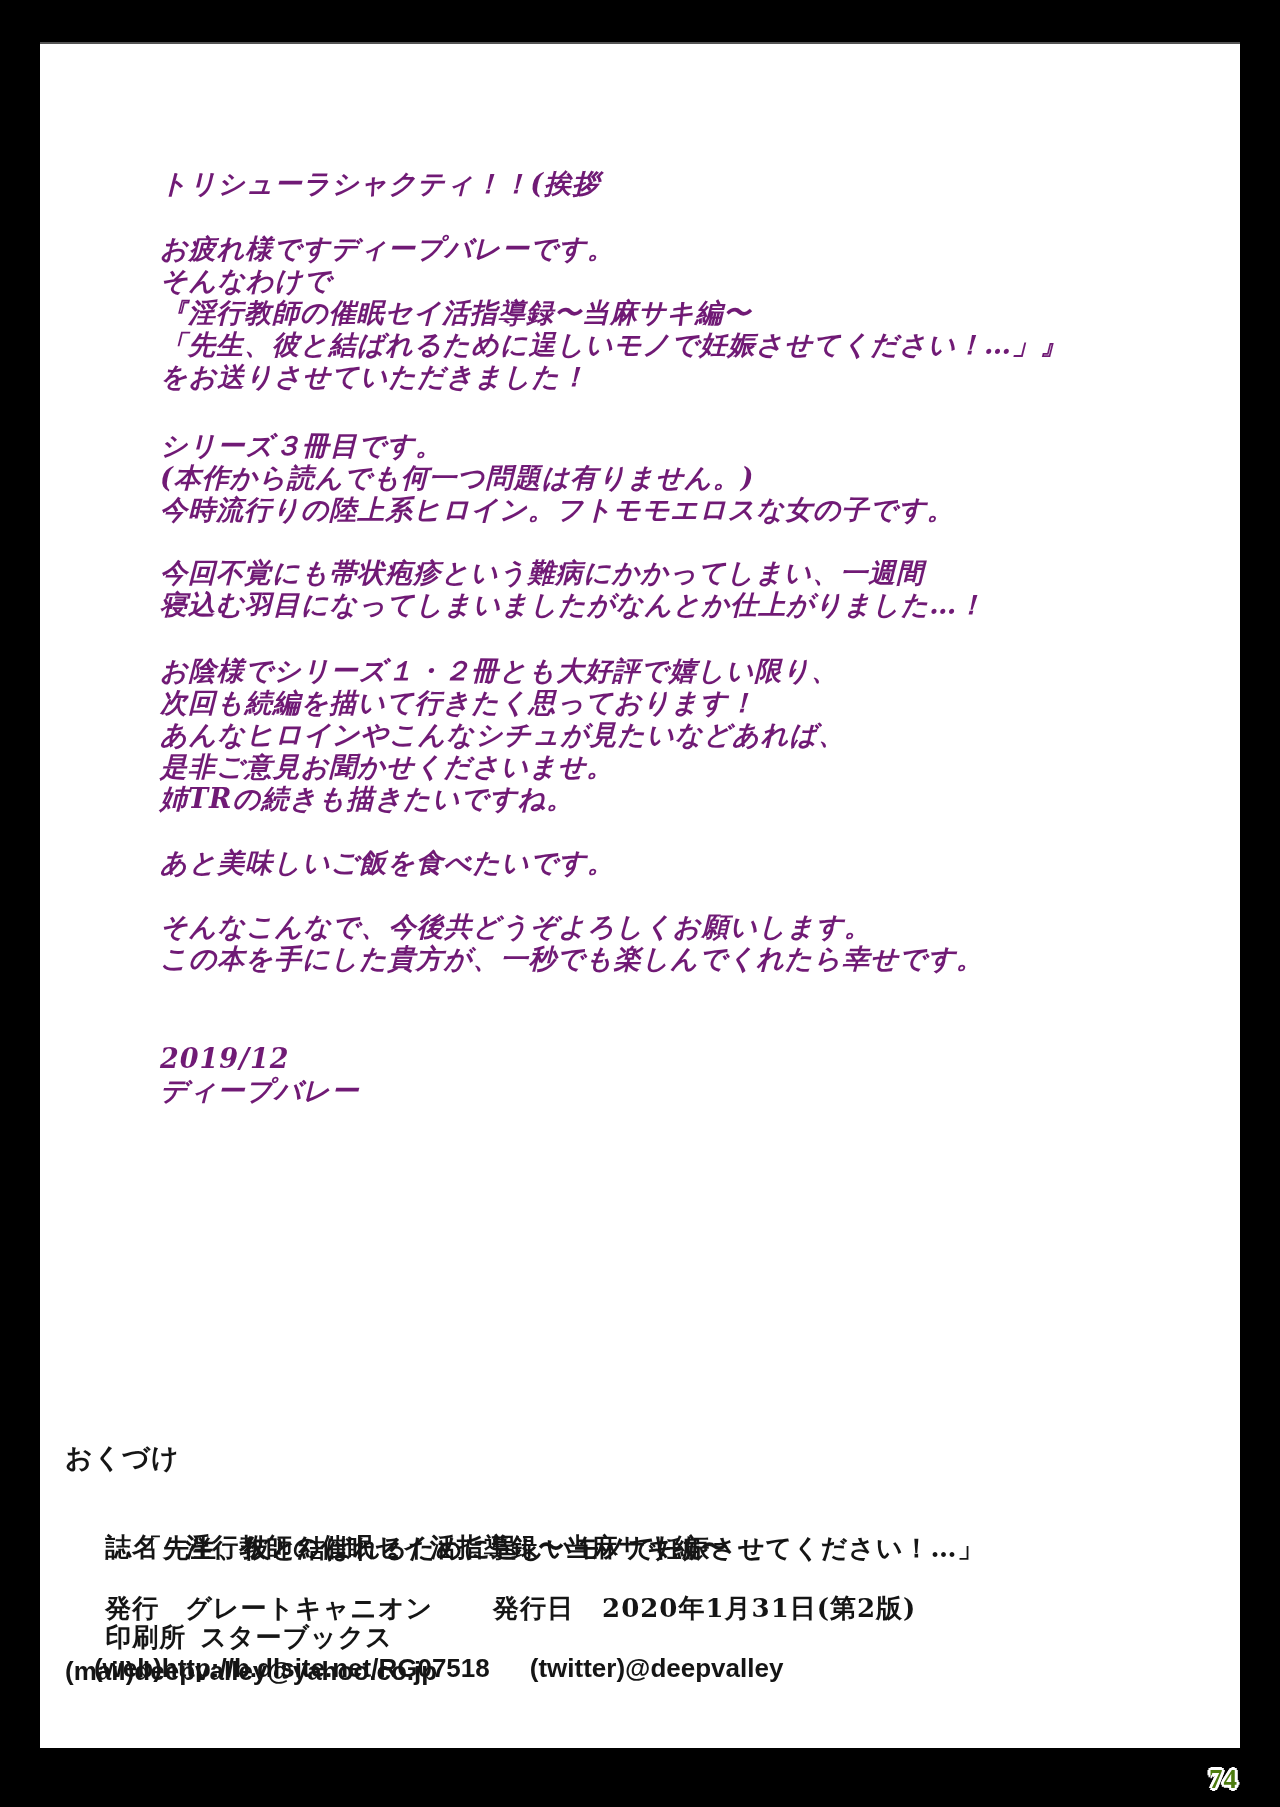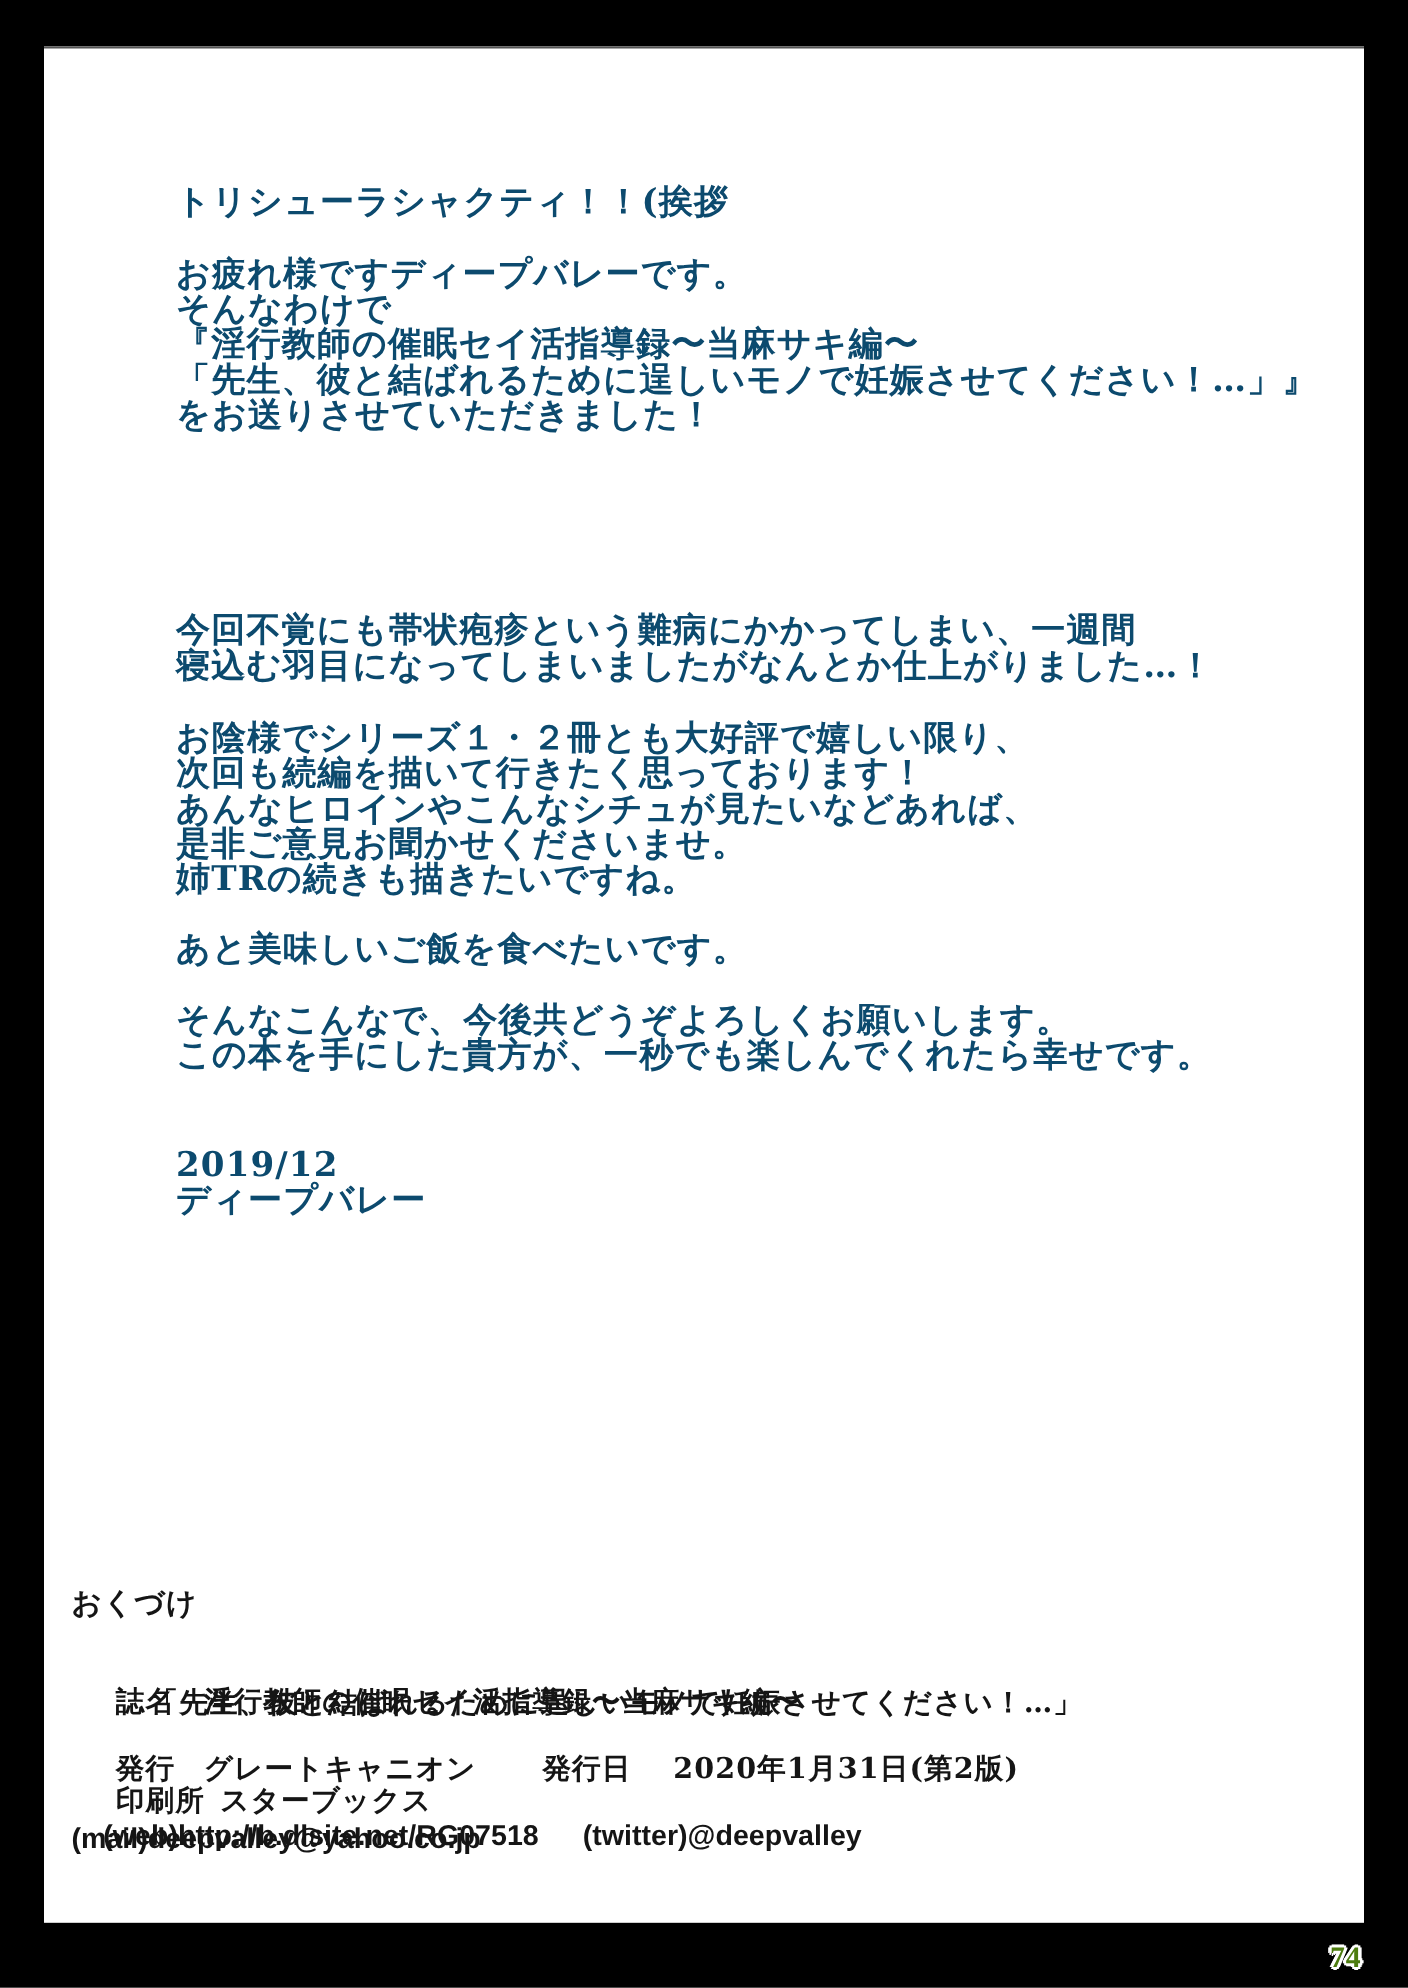--- a/index.html
+++ b/index.html
@@ -12,40 +12,41 @@
   }
   .sheet {
     position: absolute;
     left: 40px; top: 42px;
     width: 1200px; height: 1706px;
     background: #fff;
     box-shadow: inset 0 2px 0 #555;
   }
   .jp {
     position: absolute;
-    color: #0c4a6e;
+    color: #701a75;
     font-weight: bold;
-    font-size: 31px;
+    font-size: 27px;
     line-height: 32px;
     letter-spacing: 1px;
     white-space: pre-line;
+    font-style: italic;
   }
   .body-text { left: 120px; }
   .colophon-row {
     position: absolute;
     left: 25px;
     color: #151515;
     font-weight: bold;
     font-size: 26px;
     line-height: 30px;
     letter-spacing: 1px;
     white-space: pre;
   }
   .colophon-row .label { margin-right: 26px; }
-  .colophon-row .label2 { margin-left: 60px; margin-right: 38px; }
+  .colophon-row .label2 { margin-left: 60px; margin-right: 28px; }
   .url-row {
     font-family: "Liberation Sans", sans-serif;
     font-weight: bold;
     letter-spacing: 0;
     font-size: 26px;
   }
   .url-row .sep { display: inline-block; width: 40px; }
   .page-number {
     position: absolute;
     right: 42px;
@@ -66,20 +67,23 @@
 <div class="sheet">
 
   <div class="jp body-text" style="top:126px">トリシューラシャクティ！！(挨拶</div>
 
   <div class="jp body-text" style="top:191px">お疲れ様ですディープバレーです。
 そんなわけで
 『淫行教師の催眠セイ活指導録〜当麻サキ編〜
 「先生、彼と結ばれるために逞しいモノで妊娠させてください！…」』
 をお送りさせていただきました！</div>
 
+  <div class="jp body-text" style="top:388px">シリーズ３冊目です。
+(本作から読んでも何一つ問題は有りません。)
+今時流行りの陸上系ヒロイン。フトモモエロスな女の子です。</div>
 
   <div class="jp body-text" style="top:515px">今回不覚にも帯状疱疹という難病にかかってしまい、一週間
 寝込む羽目になってしまいましたがなんとか仕上がりました…！</div>
 
   <div class="jp body-text" style="top:613px">お陰様でシリーズ１・２冊とも大好評で嬉しい限り、
 次回も続編を描いて行きたく思っております！
 あんなヒロインやこんなシチュが見たいなどあれば、
 是非ご意見お聞かせくださいませ。
 姉TRの続きも描きたいですね。</div>
 

